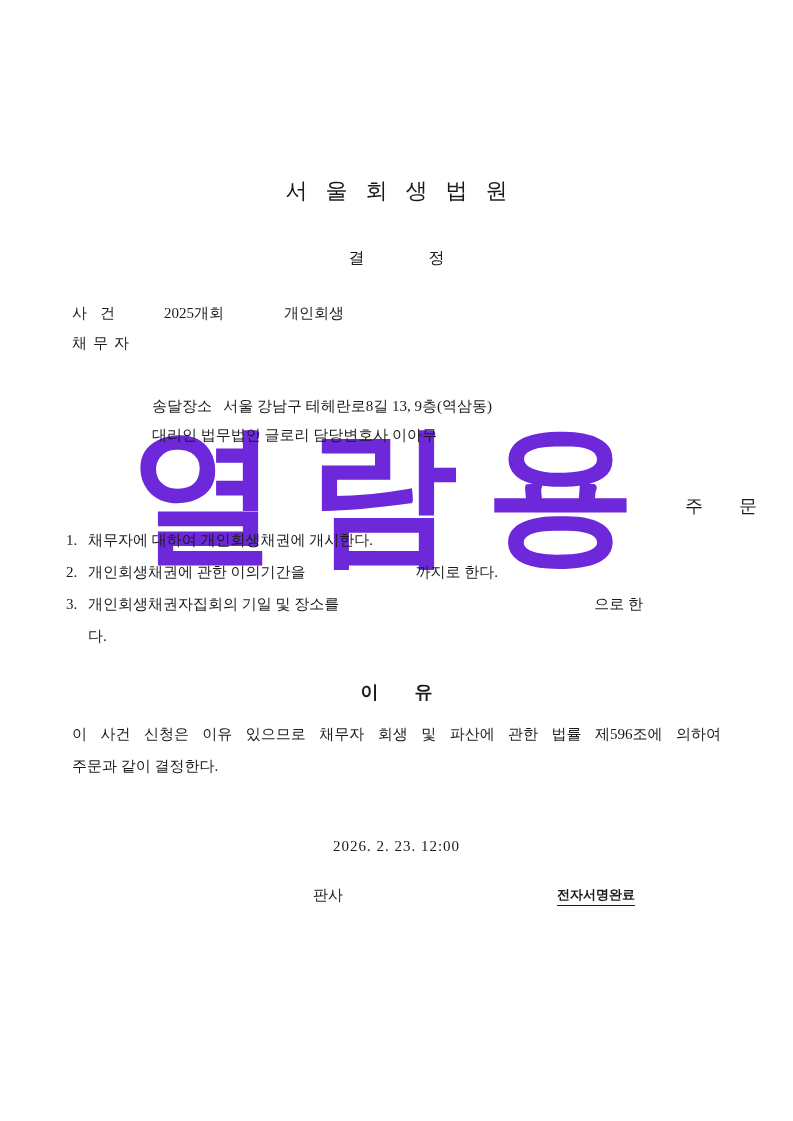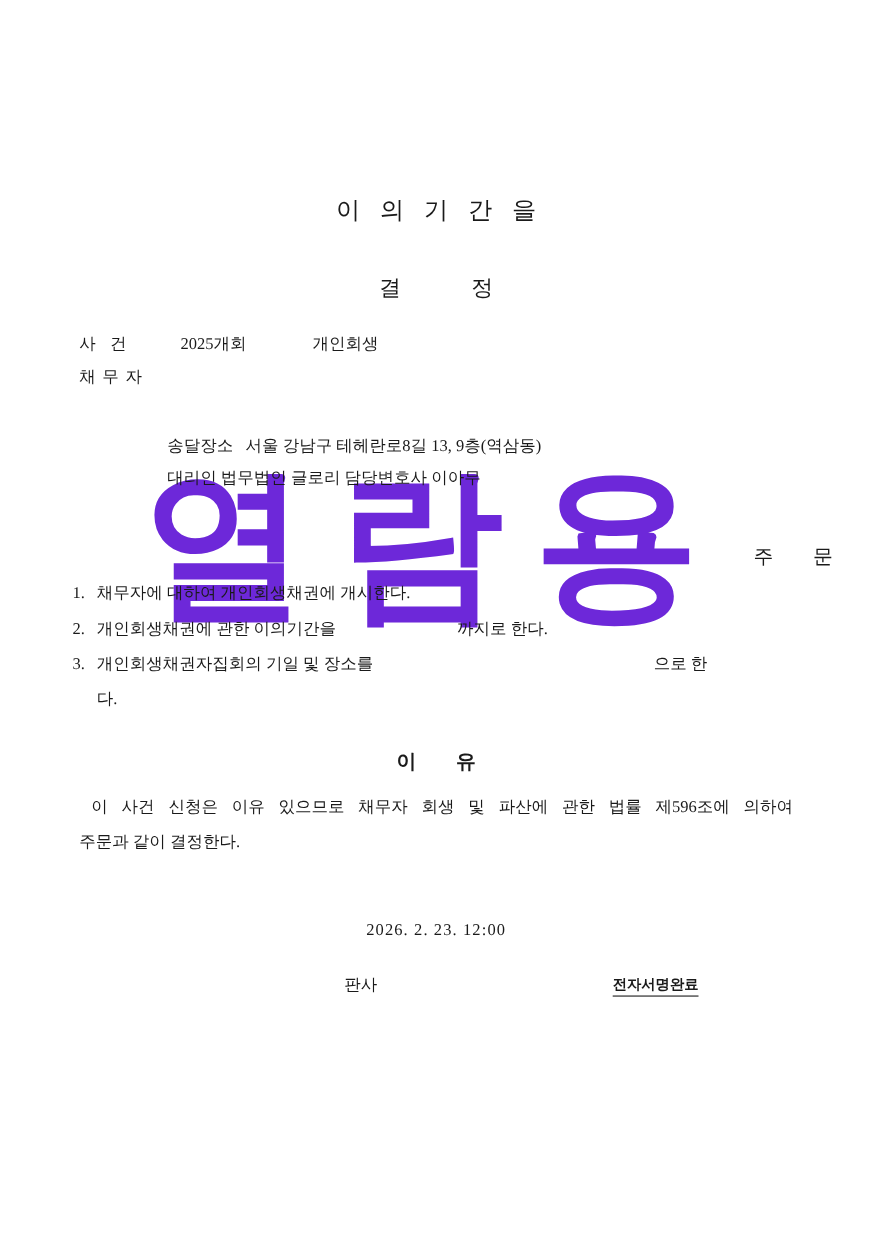--- a/index.html
+++ b/index.html
@@ -59,21 +59,21 @@
     font-weight: 400;
   }
 
   
   .doc-type {
     position: absolute;
     top: 248px;
     left: 0;
     right: 0;
     text-align: center;
-    font-size: 20px;
+    font-size: 16px;
     letter-spacing: 64px;
     text-indent: 64px;
     font-weight: 400;
   }
 
   
   .case-block {
     position: absolute;
     top: 298px;
     left: 72px;
@@ -158,21 +158,21 @@
   
   .reason-para {
     position: absolute;
     top: 718px;
     left: 72px;
     right: 72px;
     font-size: 15px;
     line-height: 32px;
     text-align: justify;
   }
-  .reason-para .l1 { display: block; text-align: justify; text-align-last: justify; margin-left: 11px; }
+  .reason-para .l1 { display: block; text-align: justify; text-align-last: justify; }
   .reason-para .l2 { display: block; }
 
   
   .doc-date {
     position: absolute;
     top: 838px;
     left: 0;
     right: 0;
     text-align: center;
     font-size: 15px;
@@ -206,21 +206,21 @@
 </style>
 </head>
 <body>
 
 <div class="page">
 
   <div class="watermark">열람용</div>
 
   <div class="content">
 
-    <div class="court-title">이의기간을</div>
+    <div class="court-title">서울회생법원</div>
 
     <div class="doc-type">결정</div>
 
     <div class="case-block">
       <span class="case-row">
         <span class="lbl lbl-spaced">사건</span><span class="case-no">2025개회</span><span>개인회생</span>
       </span>
       <span class="case-row">
         <span class="lbl lbl-spaced2">채무자</span>
       </span>

